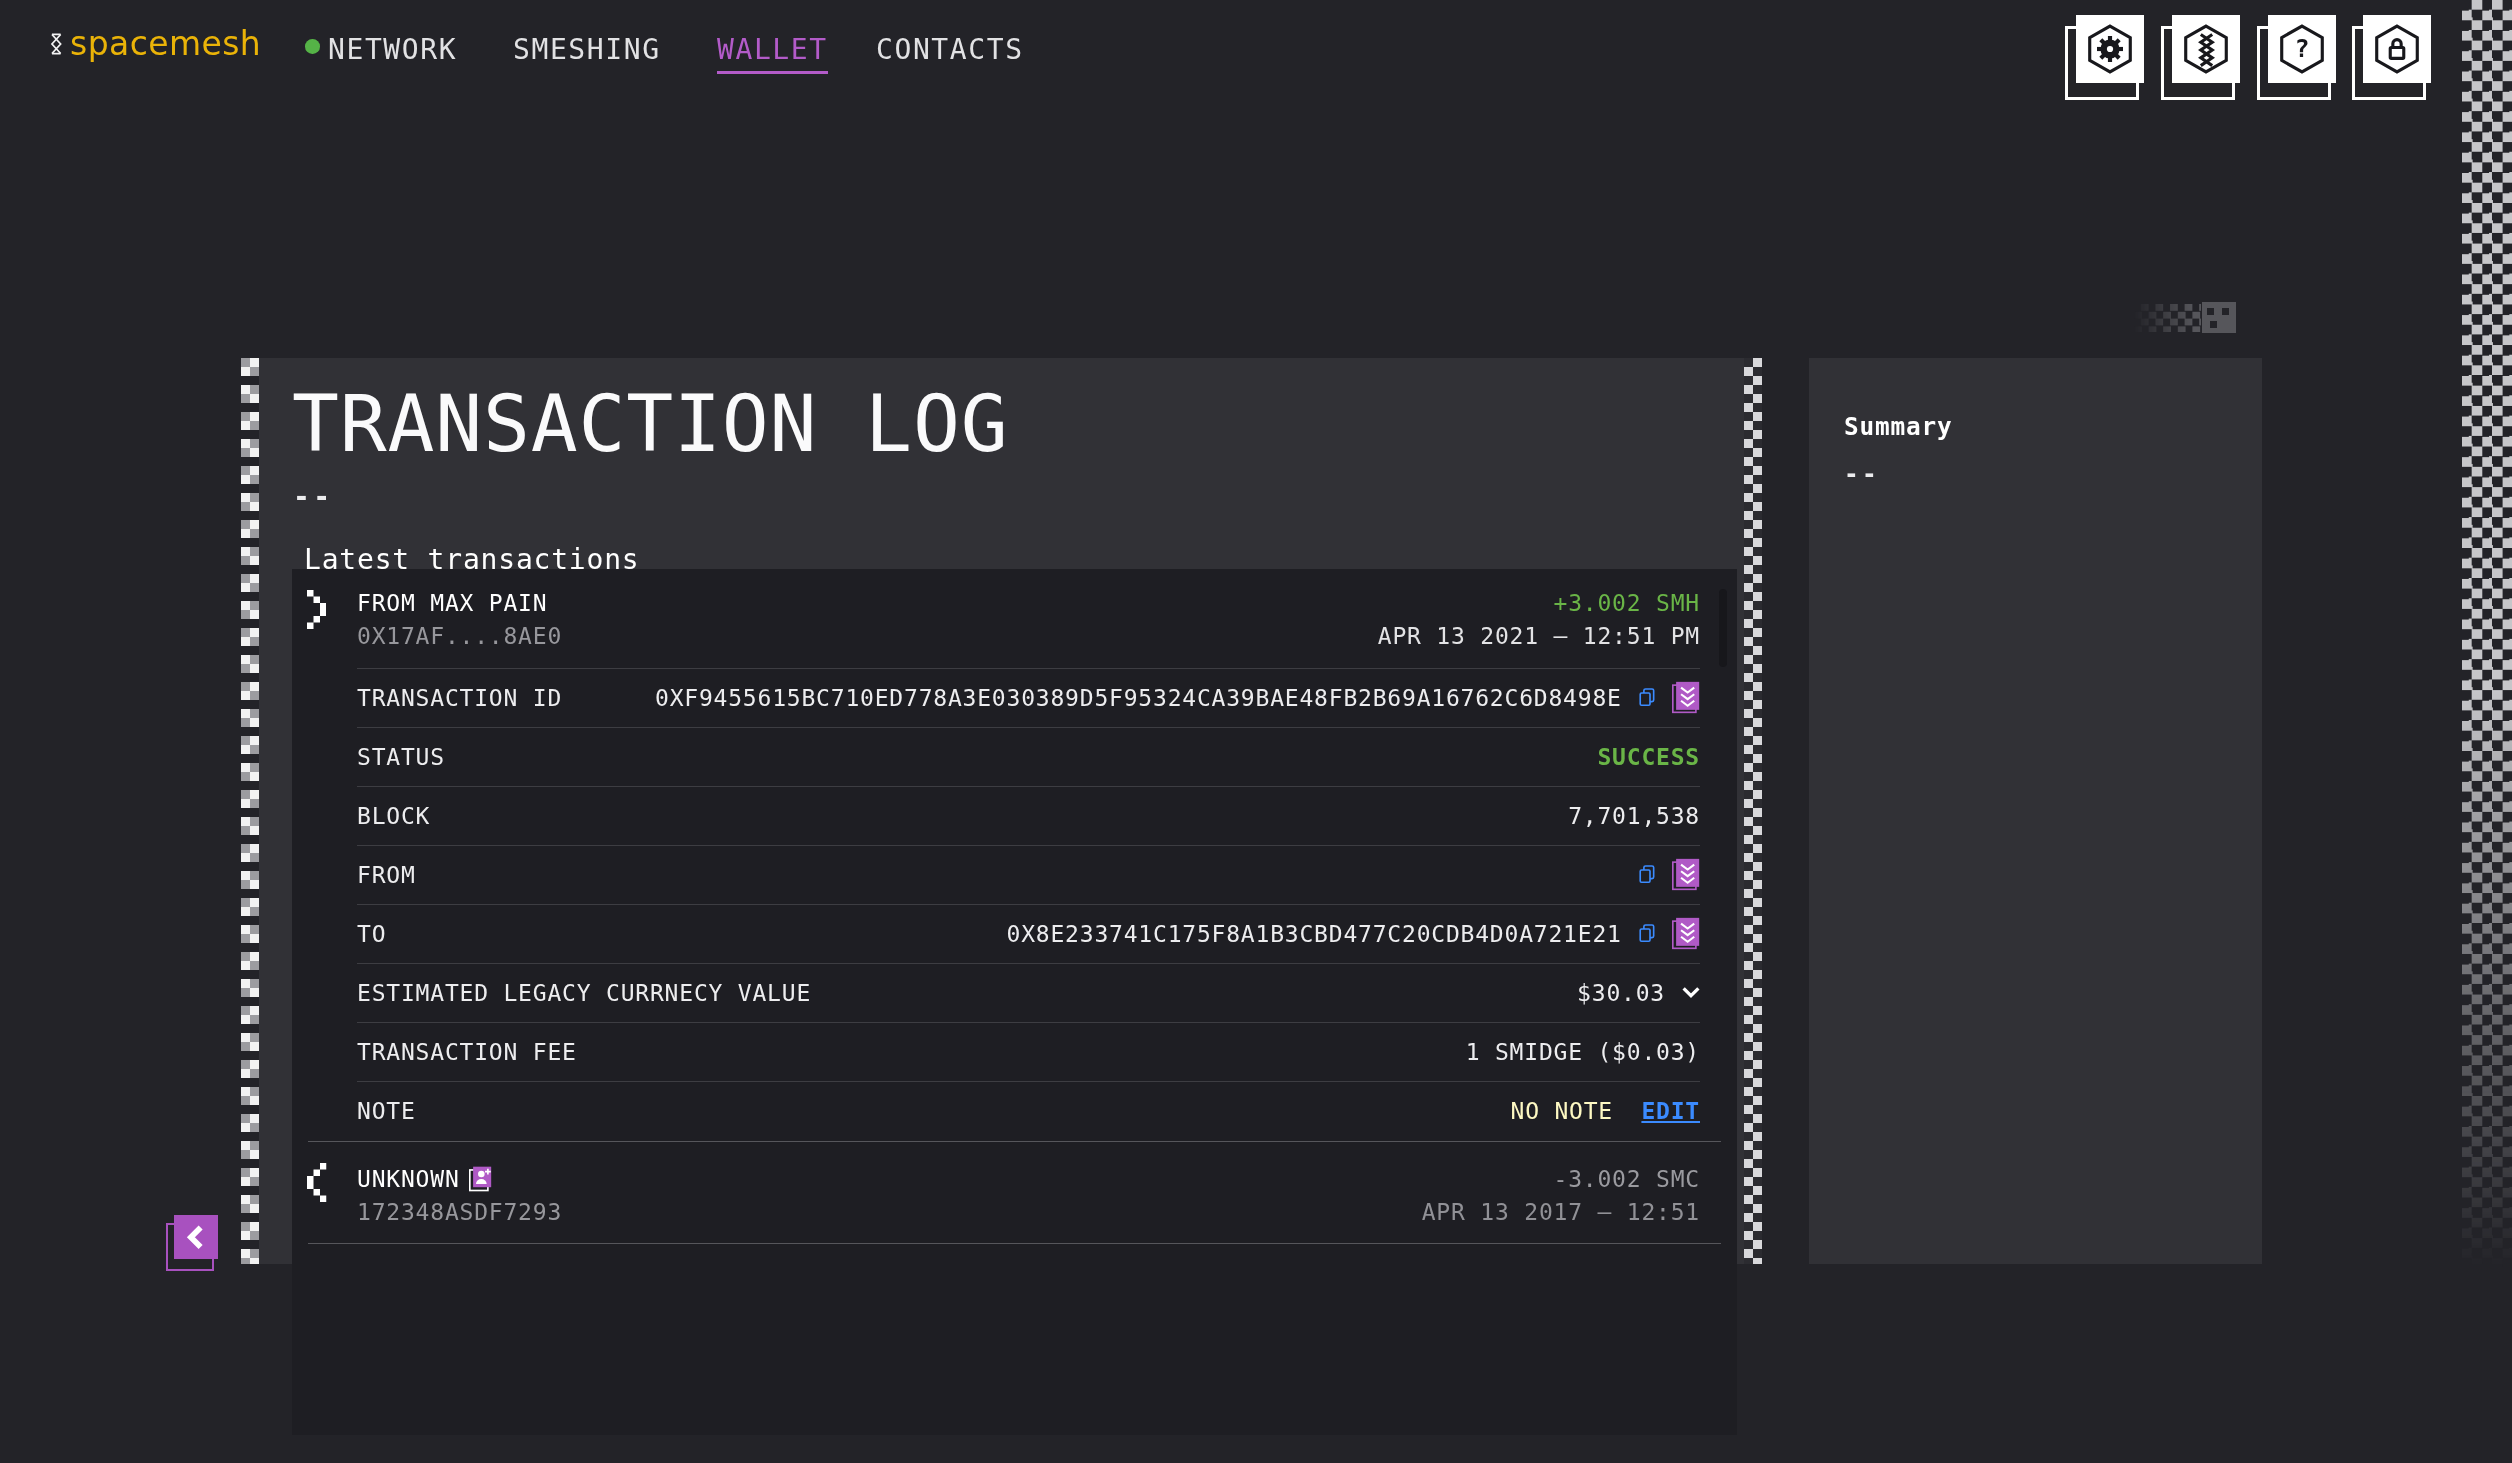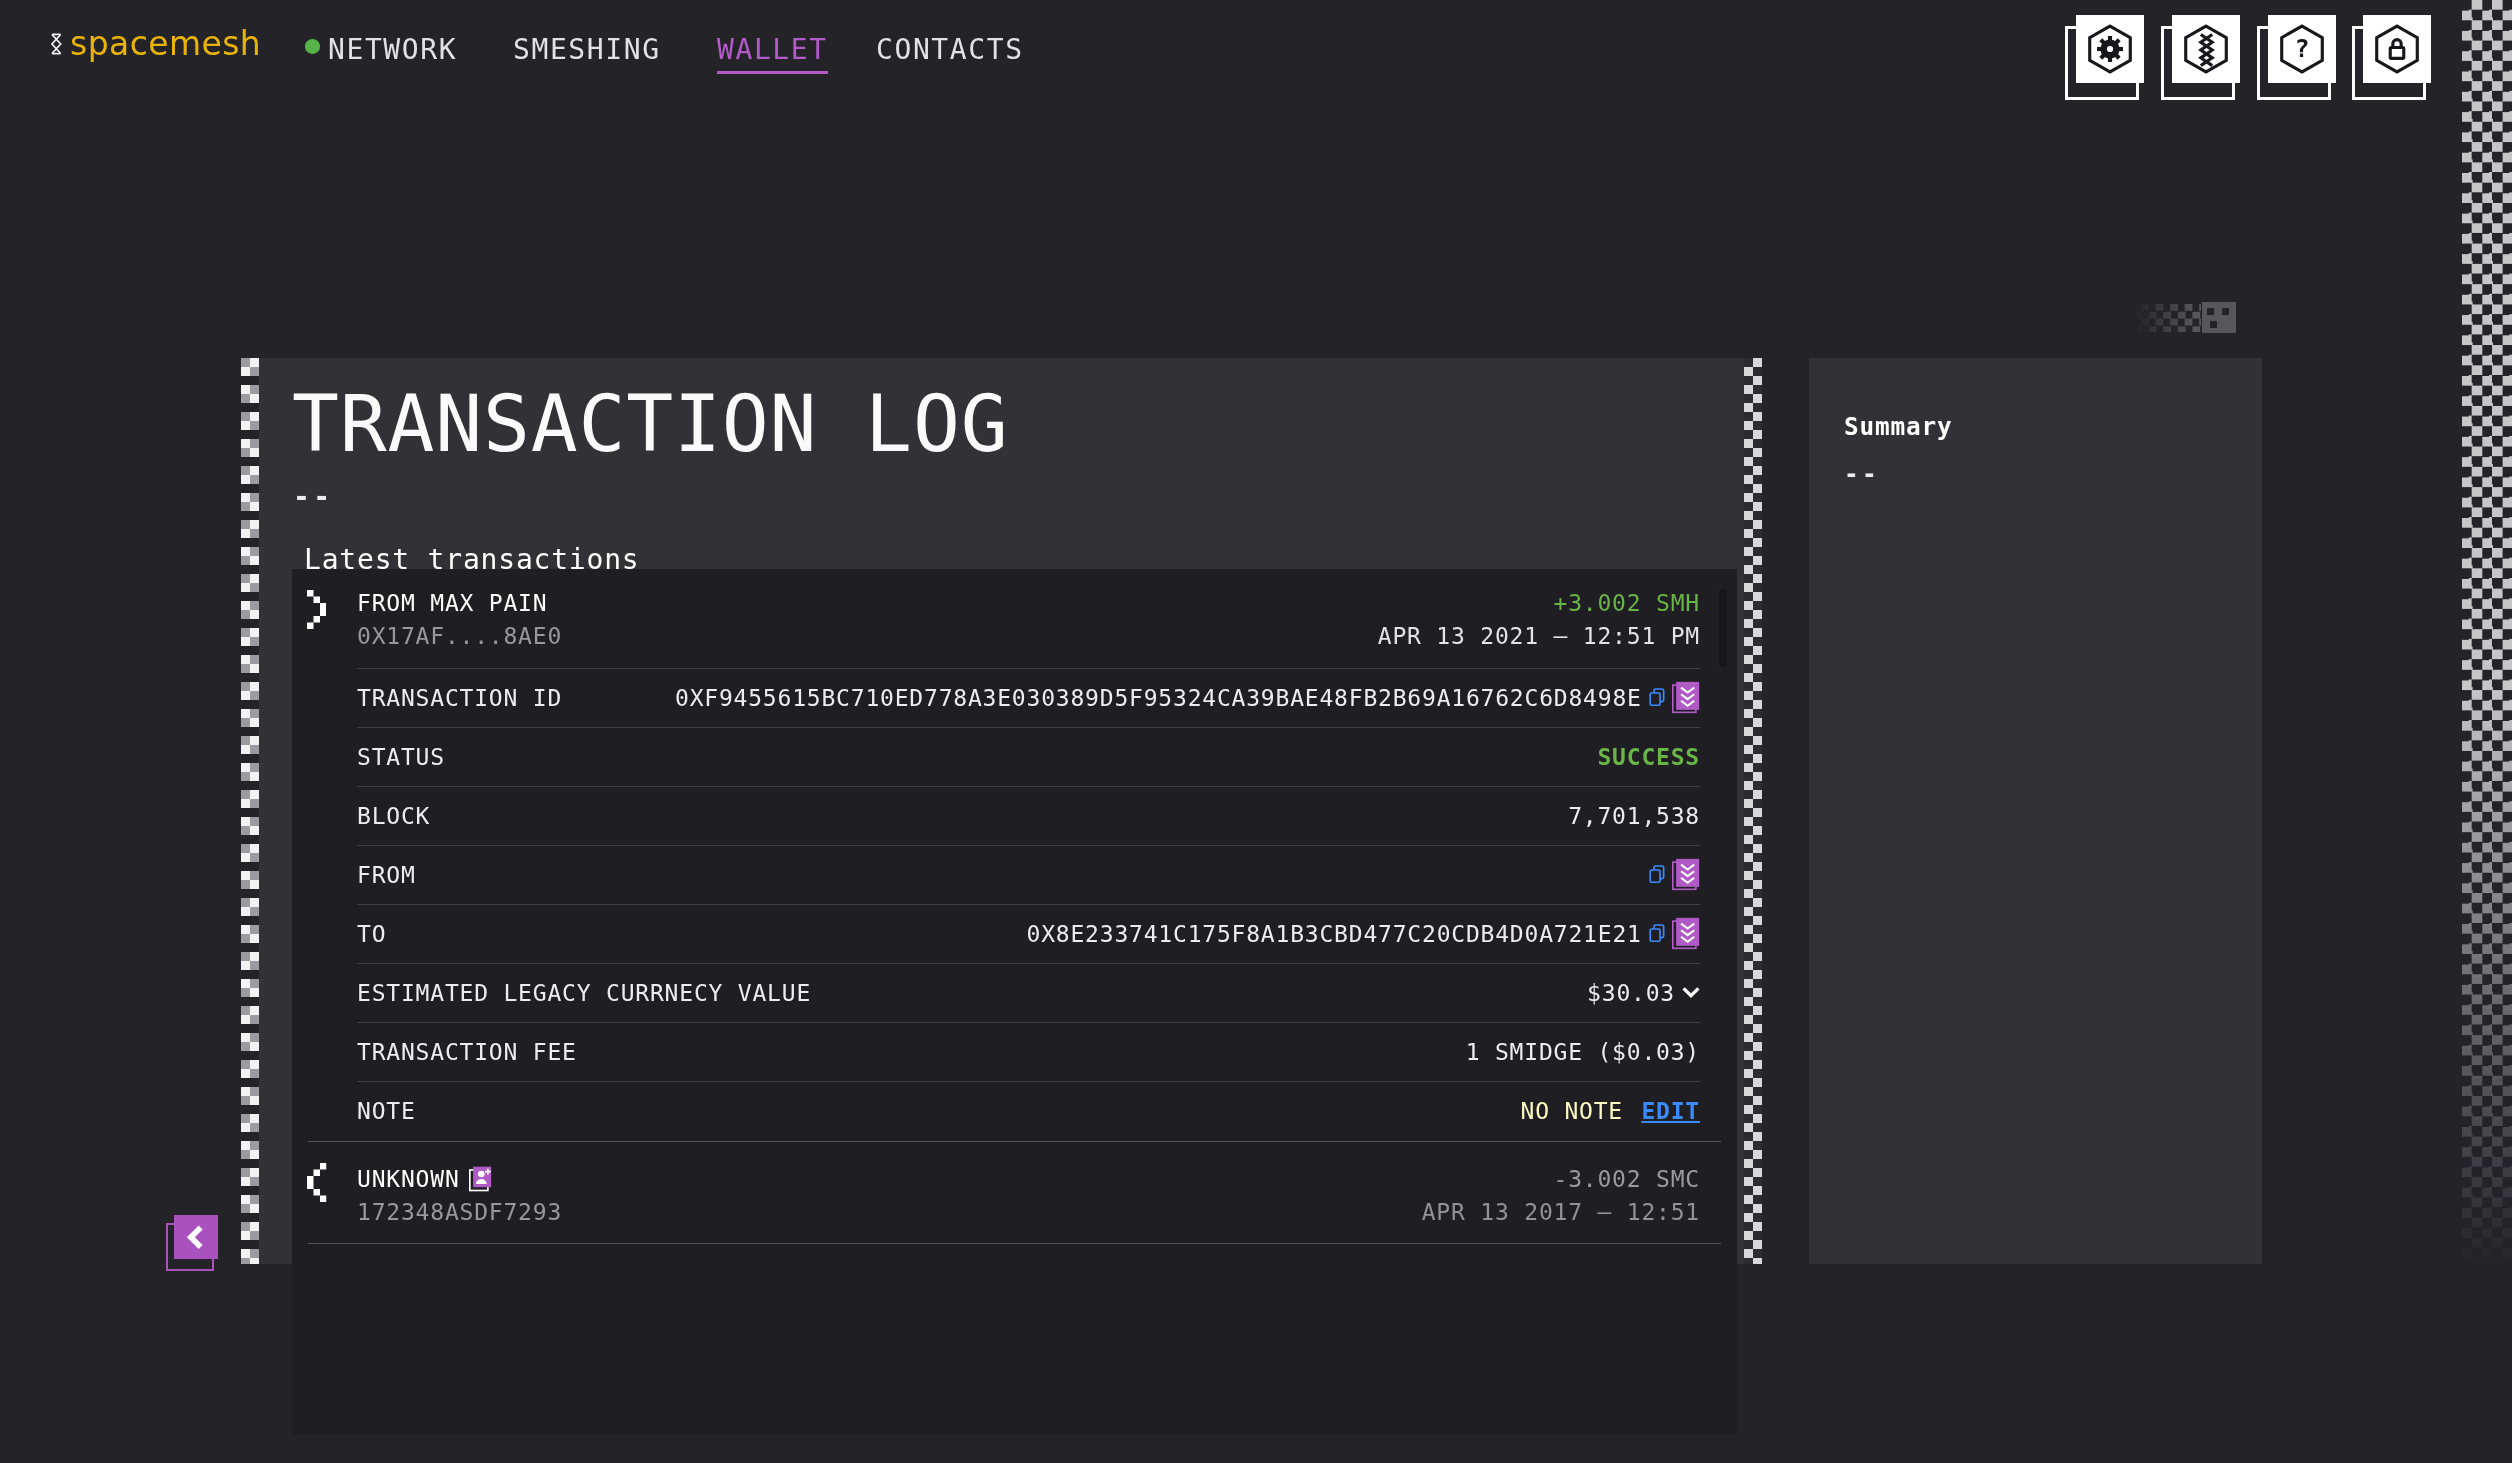--- a/index.html
+++ b/index.html
@@ -84,21 +84,21 @@
   .amt-neg { color:#9a9a9f; text-align:right; }
   .dt-light { color:#e3e3e5; text-align:right; }
   .dt-gray { color:#919196; text-align:right; }
 
   .hsep { border-top:0.8px solid #3d3d42; margin:0 37px 0 65px; }
   .tx-details { margin:0 37px 0 65px; }
   .detail-row { height:59px; display:flex; align-items:center; justify-content:space-between;
                 border-bottom:0.8px solid #3d3d42; font-size:23px; letter-spacing:0.8px; }
   .detail-row:last-child { border-bottom:none; }
   .d-label { color:#ededef; white-space:nowrap; }
-  .d-value { color:#ededef; white-space:nowrap; display:flex; align-items:center; gap:7px; }
+  .d-value { color:#ededef; white-space:nowrap; display:flex; align-items:center; gap:17px; }
   .v-success { color:#6ab547; font-weight:bold; }
   .v-muted { color:#fef9c3; }
   .edit-link { color:#3b8bff; font-weight:bold; text-decoration:underline; cursor:pointer; margin-left:11.4px; }
   .icon-btn { display:inline-flex; cursor:pointer; }
 
   .tx-divider { border-top:1.6px solid #56565b; margin:0 16.3px; }
 
   .scroll-thumb { position:absolute; right:9.8px; top:19.5px; width:8.1px; height:78px; background:#17171b; border-radius:4.1px; cursor:pointer; }
 
   

